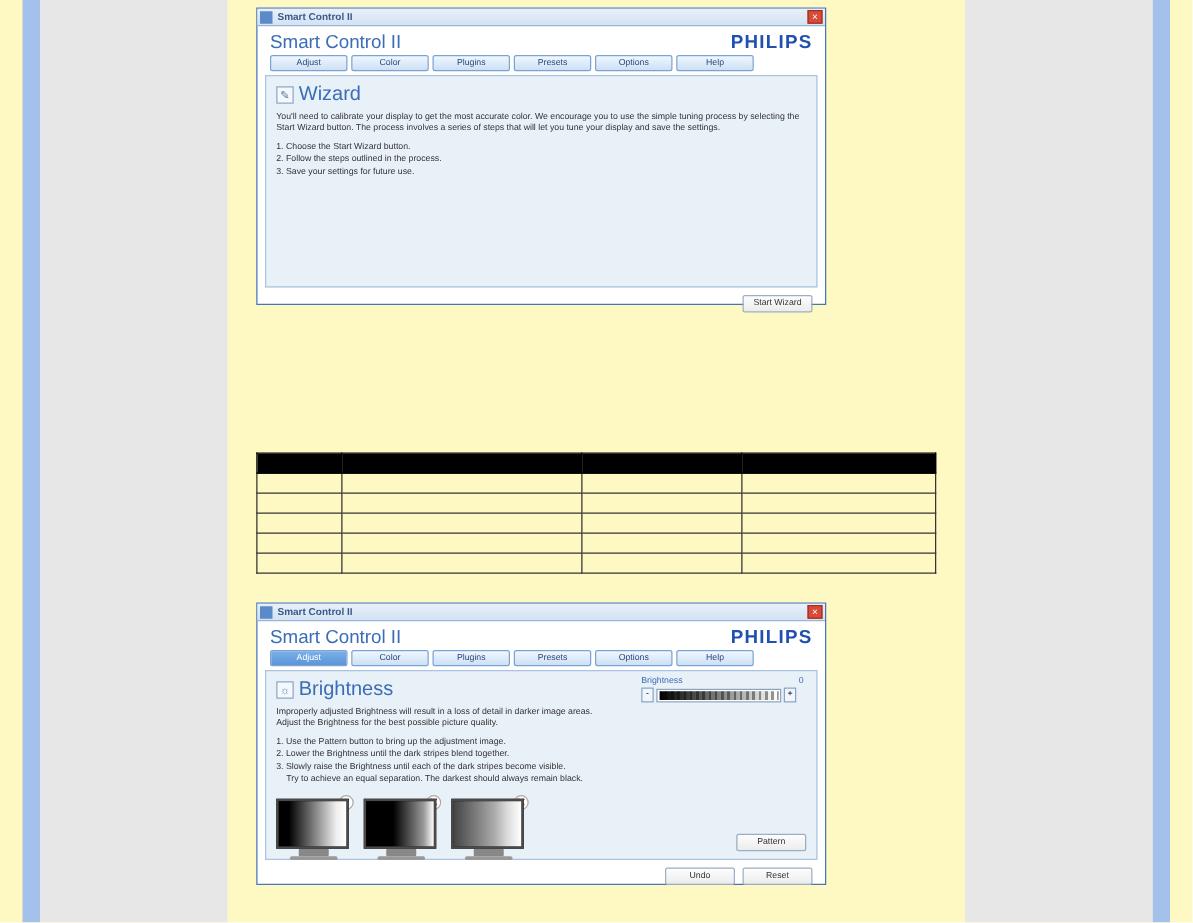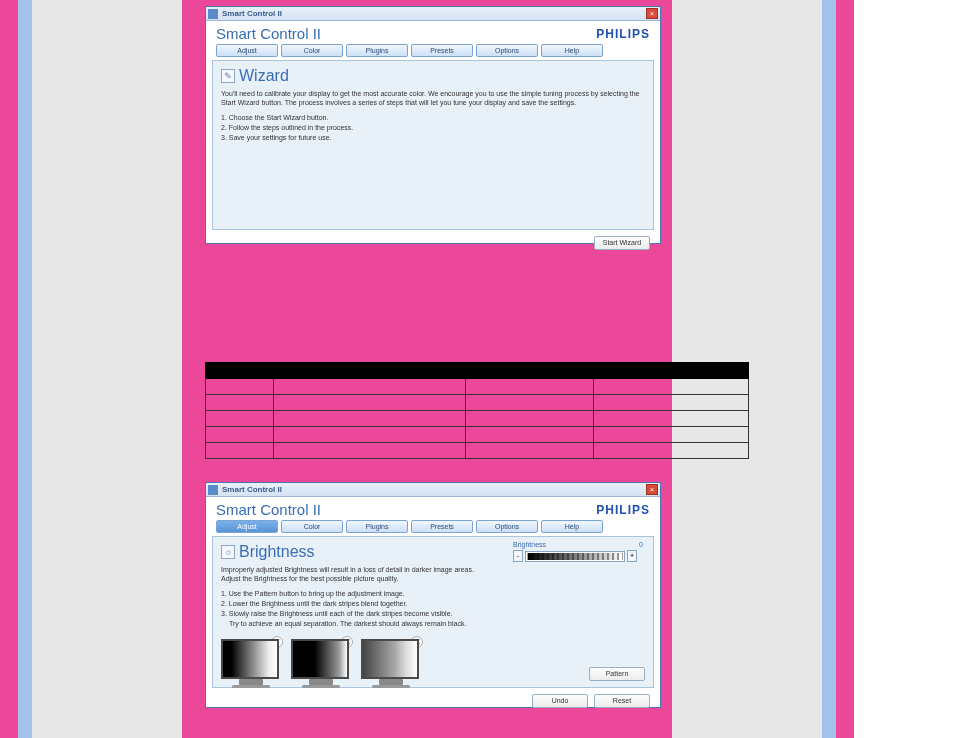--- a/index.html
+++ b/index.html
@@ -1,24 +1,24 @@
 <!DOCTYPE html>
 <html><head>
 <meta charset="utf-8">
 <style>
 * { box-sizing: border-box; margin: 0; padding: 0; }
 body {
   font-family: Arial, sans-serif;
   background: #fff;
 }
 .page {
-  width: 854px;
+  width: 954px;
   height: 738px;
   position: relative;
-  background: #ec4899;
+  background: #fef9c3;
 }
 .side-bar-left, .side-bar-right {
   position: absolute;
   top: 0;
   width: 14px;
   height: 100%;
   background: #a3c1ea;
 }
 .side-bar-left { left: 18px; }
 .side-bar-right { right: 18px; }
@@ -80,21 +80,21 @@
   padding: 4px 10px 2px;
 }
 .app-title {
   color: #3a6db5;
   font-size: 15px;
   font-weight: normal;
 }
 .brand {
   color: #2050b0;
   font-weight: bold;
-  font-size: 12px;
+  font-size: 15px;
   letter-spacing: 1px;
 }
 .tabbar {
   display: flex;
   gap: 3px;
   padding: 0 10px 3px;
 }
 .tab {
   flex: 0 0 auto;
   width: 62px;

